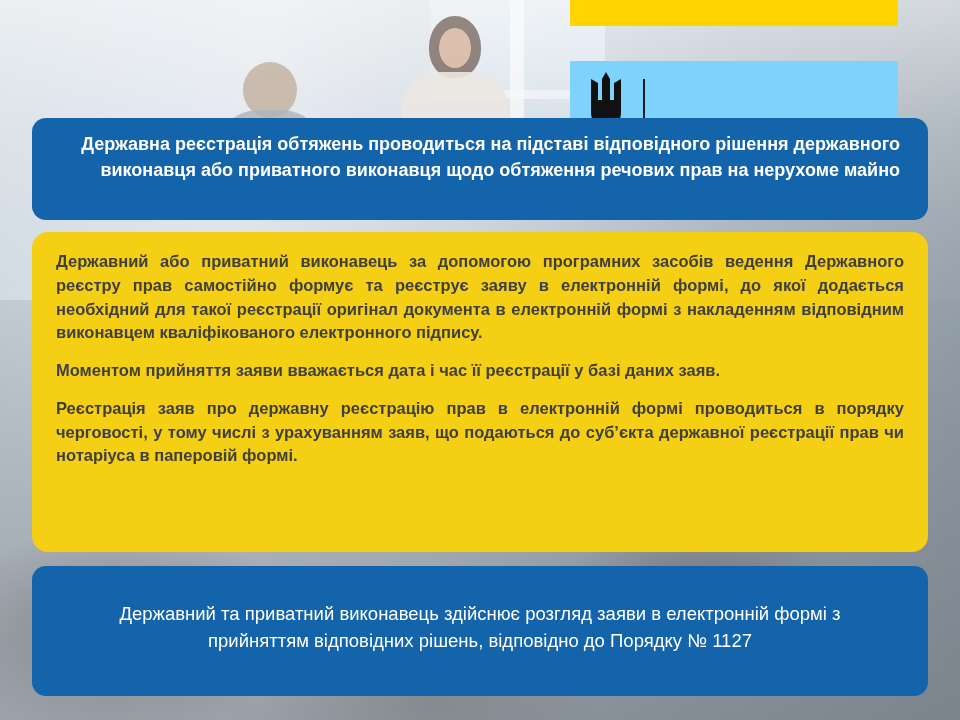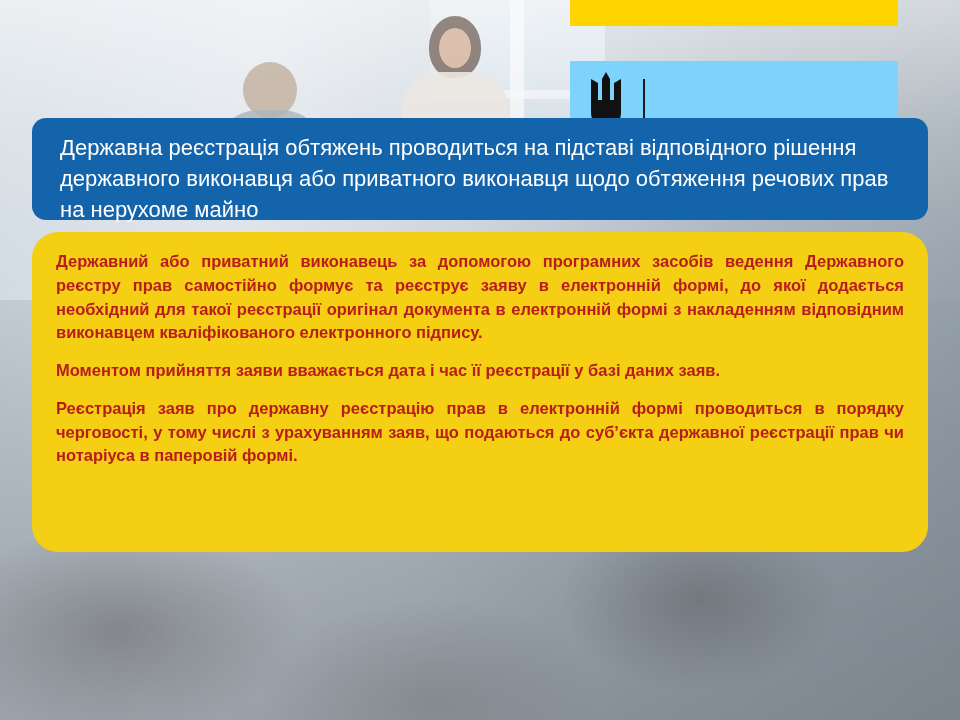--- a/index.html
+++ b/index.html
@@ -180,28 +180,28 @@
     position: absolute;
     box-sizing: border-box;
   }
   .box-blue {
     background: #1464ab;
     border-radius: 14px;
     color: #ffffff;
   }
   .box-yellow {
     background: #f5cf14;
-    border-radius: 26px;
-    color: #b91c1c;
+    border-radius: 16px;
+    color: #404040;
   }
   .hdr-text {
-    font-size: 22px;
+    font-size: 18px;
     line-height: 1.42;
-    text-align: left;
-    font-weight: normal;
+    text-align: right;
+    font-weight: bold;
   }
   .body-p {
     font-size: 16.5px;
     line-height: 1.44;
     text-align: justify;
     text-justify: inter-word;
     font-weight: bold;
     margin: 0 0 14px 0;
   }
   .body-p:last-child { margin-bottom: 8px; }
@@ -272,14 +272,17 @@
   <div class="box box-blue" id="box-top">
     <div class="hdr-text">Державна реєстрація обтяжень проводиться на підставі відповідного рішення державного виконавця або приватного виконавця щодо обтяження речових прав на нерухоме майно</div>
   </div>
 
   <div class="box box-yellow" id="box-middle">
     <p class="body-p">Державний або приватний виконавець за допомогою програмних засобів ведення Державного реєстру прав самостійно формує та реєструє заяву в електронній формі, до якої додається необхідний для такої реєстрації оригінал документа в електронній формі з накладенням відповідним виконавцем кваліфікованого електронного підпису.</p>
     <p class="body-p">Моментом прийняття заяви вважається дата і час її реєстрації у базі даних заяв.</p>
     <p class="body-p">Реєстрація заяв про державну реєстрацію прав в електронній формі проводиться в порядку черговості, у тому числі з урахуванням заяв, що подаються до суб’єкта державної реєстрації прав чи нотаріуса в паперовій формі.</p>
   </div>
 
+  <div class="box box-blue" id="box-bottom">
+    <div class="footer-text">Державний та приватний виконавець здійснює розгляд заяви в електронній формі з прийняттям відповідних рішень, відповідно до Порядку № 1127</div>
+  </div>
 
 </div>
 
 </body></html>

